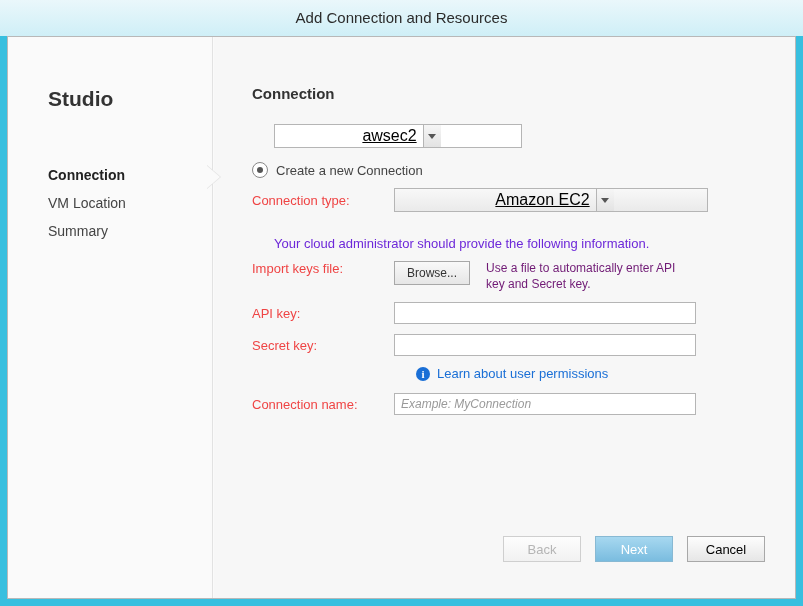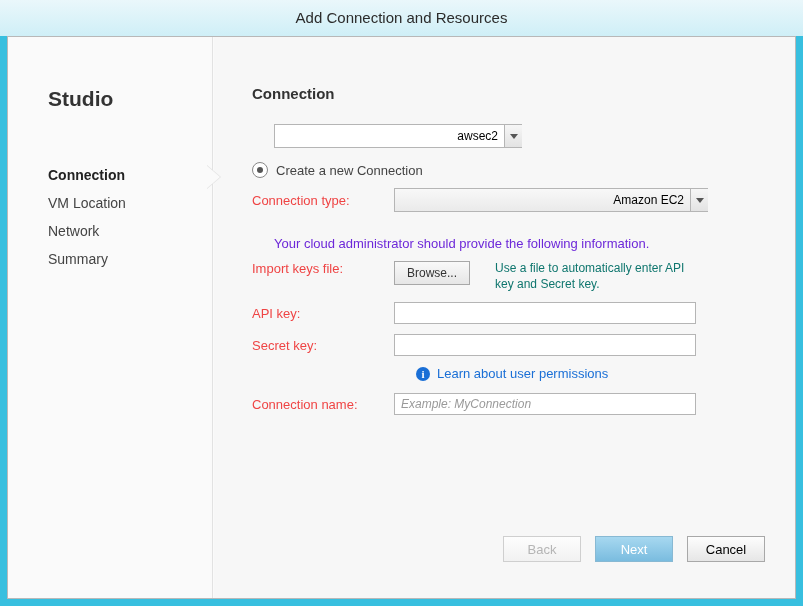--- a/index.html
+++ b/index.html
@@ -11,30 +11,30 @@
   .steps{list-style:none;padding:0;margin:0;font-size:14px;color:#444;}
   .steps li{padding:6px 0;position:relative;cursor:pointer;}
   .steps li.active{font-weight:700;color:#222;}
   .pointer{position:absolute;left:198px;top:128px;width:0;height:0;border-top:12px solid transparent;border-bottom:12px solid transparent;border-left:14px solid #fafafa;filter:drop-shadow(1px 0 0 #e2e2e2);z-index:3;}
   .content{position:absolute;left:206px;right:0;top:0;bottom:0;background:#f7f7f7;padding:48px 38px 0 38px;box-sizing:border-box;}
   .heading{font-size:15px;font-weight:700;color:#333;margin-bottom:22px;}
   .radio-row{display:flex;align-items:center;margin:6px 0 10px 0;font-size:13px;color:#444;}
   .radio{width:14px;height:14px;border:1px solid #888;border-radius:50%;margin-right:8px;background:#fff;display:inline-flex;align-items:center;justify-content:center;cursor:pointer;}
   .radio.checked::after{content:"";width:6px;height:6px;background:#555;border-radius:50%;display:block;}
   .indent{margin-left:22px;}
-  .combo{width:234px;height:22px;border:1px solid #b5b5b5;background:#fff;font-size:12px;padding:0 6px;display:flex;align-items:center;justify-content:flex-end;cursor:pointer;}
+  .combo{width:234px;height:22px;border:1px solid #b5b5b5;background:#fff;font-size:16px;padding:0 6px;display:flex;align-items:center;justify-content:center;cursor:pointer;text-decoration:underline;}
   .combo.wide{width:300px;background:linear-gradient(#f8f8f8,#eaeaea);}
   .combo .arrow{width:17px;height:22px;margin:-1px -7px -1px 6px;border-left:1px solid #b5b5b5;display:flex;align-items:center;justify-content:center;background:linear-gradient(#f6f6f6,#e3e3e3);}
   .arrow svg{width:8px;height:5px;}
   .row{display:flex;align-items:center;margin:10px 0;}
   .lbl{width:142px;font-size:13px;color:#ef4444;}
   .txt{height:22px;border:1px solid #b5b5b5;background:#fff;font-size:12px;padding:2px 6px;box-sizing:border-box;font-family:inherit;}
   .txt.w300{width:302px;}
   .btn{height:24px;border:1px solid #a8a8a8;background:linear-gradient(#f9f9f9,#e6e6e6);font-size:12px;padding:0 12px;cursor:pointer;font-family:inherit;color:#333;}
-  .hint{font-size:12px;color:#0f766e;margin-left:25px;line-height:1.3;width:190px;}
+  .hint{font-size:12px;color:#701a75;margin-left:16px;line-height:1.3;width:190px;}
   .note{font-size:13px;color:#6d28d9;margin:24px 0 10px 22px;}
   .link-row{display:flex;align-items:center;margin:8px 0 12px 164px;font-size:13px;}
   .info-icon{width:14px;height:14px;border-radius:50%;background:#1a6fd6;color:#fff;font-weight:700;font-size:11px;display:flex;align-items:center;justify-content:center;margin-right:7px;font-family:Georgia,serif;}
   .link{color:#1a6fd6;cursor:pointer;}
   .footer{position:absolute;right:30px;bottom:36px;display:flex;gap:14px;}
   .fbtn{width:78px;height:26px;border:1px solid #a8a8a8;background:linear-gradient(#fdfdfd,#e6e6e6);font-size:13px;cursor:pointer;font-family:inherit;}
   .fbtn.disabled{color:#b5b5b5;background:linear-gradient(#fdfdfd,#f1f1f1);border-color:#cfcfcf;}
   .fbtn.primary{color:#fff;background:linear-gradient(#6abde8,#2e97d1);border-color:#2a85b9;}
   .fbtn.primary.disabled{background:linear-gradient(#a7d8f0,#7abcdf);border-color:#88b9d3;}
   input::placeholder{color:#9a9a9a;font-style:italic;}
@@ -44,21 +44,20 @@
 
 <div class="frame">
   <div class="titlebar">Add Connection and Resources</div>
   <div class="window">
 
     <div class="sidebar">
       <div class="studio">Studio</div>
       <ul class="steps">
         <li class="active">Connection</li>
         <li>VM Location</li>
-        <li>Network</li>
         <li>Summary</li>
       </ul>
     </div>
     <div class="pointer"></div>
 
     <div class="content">
       <div class="heading">Connection</div>
 
       <div class="indent">
         <div class="combo">

